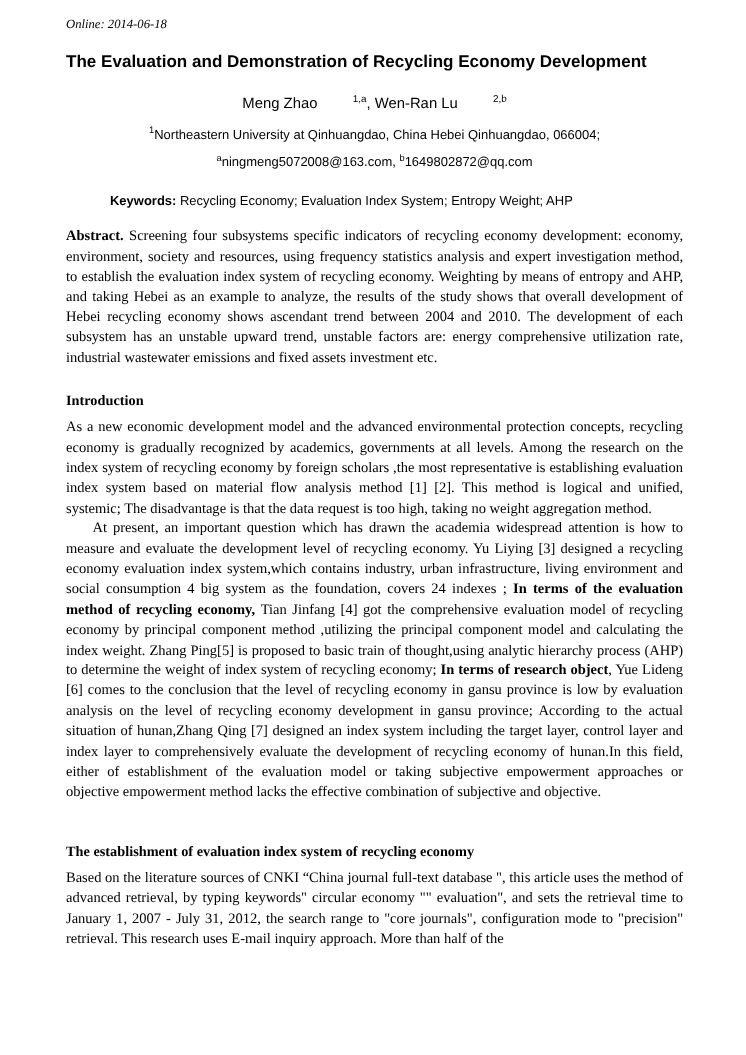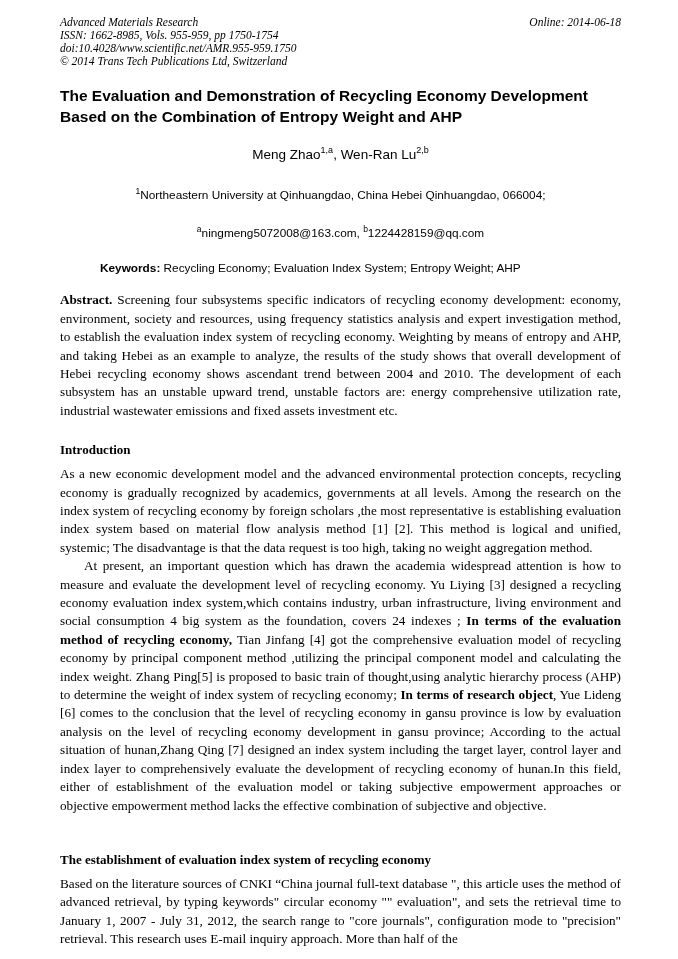--- a/index.html
+++ b/index.html
@@ -41,23 +41,23 @@
     font-size: 15.5px;
     line-height: 21px;
   }
   .authors {
     margin-top: 14px;
     text-align: center;
     font-family: "Liberation Sans", sans-serif;
     font-size: 13.5px;
     line-height: 18px;
   }
-  .authors sup { font-size: 9px; }
+  .authors sup { font-size: 9px; margin-left: 32px; }
   .affil, .emails {
-    margin-top: 20px;
+    margin-top: 7px;
     text-align: center;
     font-family: "Liberation Sans", sans-serif;
     font-size: 11.8px;
     line-height: 15px;
   }
   .affil sup, .emails sup { font-size: 8.5px; }
 
   
   .keywords {
     margin-top: 20px;
@@ -90,39 +90,32 @@
   .para-flow { margin-top: 0; }
   .indent { text-indent: 24px; }
   .bold-run { font-weight: bold; }
 </style>
 </head>
 <body>
 
 <div class="page">
 
   <div class="meta-row">
-    <div class="meta-left">
-      <div>Advanced Materials Research</div>
-      <div>ISSN: 1662-8985, Vols. 955-959, pp 1750-1754</div>
-      <div>doi:10.4028/www.scientific.net/AMR.955-959.1750</div>
-      <div>© 2014 Trans Tech Publications Ltd, Switzerland</div>
-    </div>
     <div class="meta-right">Online: 2014-06-18</div>
   </div>
 
   <div class="title">
     <div>The Evaluation and Demonstration of Recycling Economy Development</div>
-    <div>Based on the Combination of Entropy Weight and AHP</div>
   </div>
 
   <div class="authors"><span>Meng Zhao</span><sup>1,a</sup><span>, Wen-Ran Lu</span><sup>2,b</sup></div>
 
   <div class="affil"><sup>1</sup><span>Northeastern University at Qinhuangdao, China Hebei Qinhuangdao, 066004;</span></div>
 
-  <div class="emails"><sup>a</sup><span>ningmeng5072008@163.com, </span><sup>b</sup><span>1224428159@qq.com</span></div>
+  <div class="emails"><sup>a</sup><span>ningmeng5072008@163.com, </span><sup>b</sup><span>1649802872@qq.com</span></div>
 
   <div class="keywords"><span class="kw-label">Keywords:</span><span> Recycling Economy; Evaluation Index System; Entropy Weight; AHP</span></div>
 
   <div class="body-text abstract"><span class="abs-label">Abstract.</span><span> Screening four subsystems specific indicators of recycling economy development: economy, environment, society and resources, using frequency statistics analysis and expert investigation method, to establish the evaluation index system of recycling economy. Weighting by means of entropy and AHP, and taking Hebei as an example to analyze, the results of the study shows that overall development of Hebei recycling economy  shows ascendant trend between 2004 and 2010. The development of each subsystem has an unstable upward trend, unstable factors are: energy comprehensive utilization rate, industrial wastewater emissions and fixed assets investment etc.</span></div>
 
   <div class="section-heading h-intro">Introduction</div>
   <div class="body-text para">As a new economic development model and the advanced environmental protection concepts, recycling economy is gradually recognized by academics, governments at all levels. Among the research on the index system of recycling economy by foreign scholars ,the most representative is establishing evaluation index system based on material flow analysis method [1] [2]. This method is logical and unified, systemic; The disadvantage is that the data request is too high, taking no weight aggregation method.</div>
   <div class="body-text para-flow indent"><span>At present, an important question which has drawn the academia widespread attention is how to measure and evaluate the development level of recycling economy. Yu Liying [3] designed a recycling economy evaluation index system,which contains industry, urban infrastructure, living environment and social consumption 4 big system as the foundation, covers 24 indexes ; </span><span class="bold-run">In terms of the evaluation method of recycling economy, </span><span>Tian Jinfang [4] got the comprehensive evaluation model of recycling economy by principal component method ,utilizing the principal component model and calculating the index weight. Zhang Ping[5] is proposed to basic train of thought,using analytic hierarchy process (AHP) to determine the weight of index system of recycling economy; </span><span class="bold-run">In terms of research object</span><span>, Yue Lideng [6] comes to the conclusion that the level of recycling economy in gansu province is low by evaluation analysis on the level of recycling economy development in gansu province; According to the actual situation of hunan,Zhang Qing [7] designed an index system including the target layer, control layer and index layer to comprehensively evaluate the development of recycling economy of hunan.In this field, either of establishment of the evaluation model or taking subjective empowerment approaches or objective empowerment method lacks the effective combination of subjective and objective.</span></div>
 
   <div class="section-heading h-estab">The establishment of evaluation index system of recycling economy</div>

